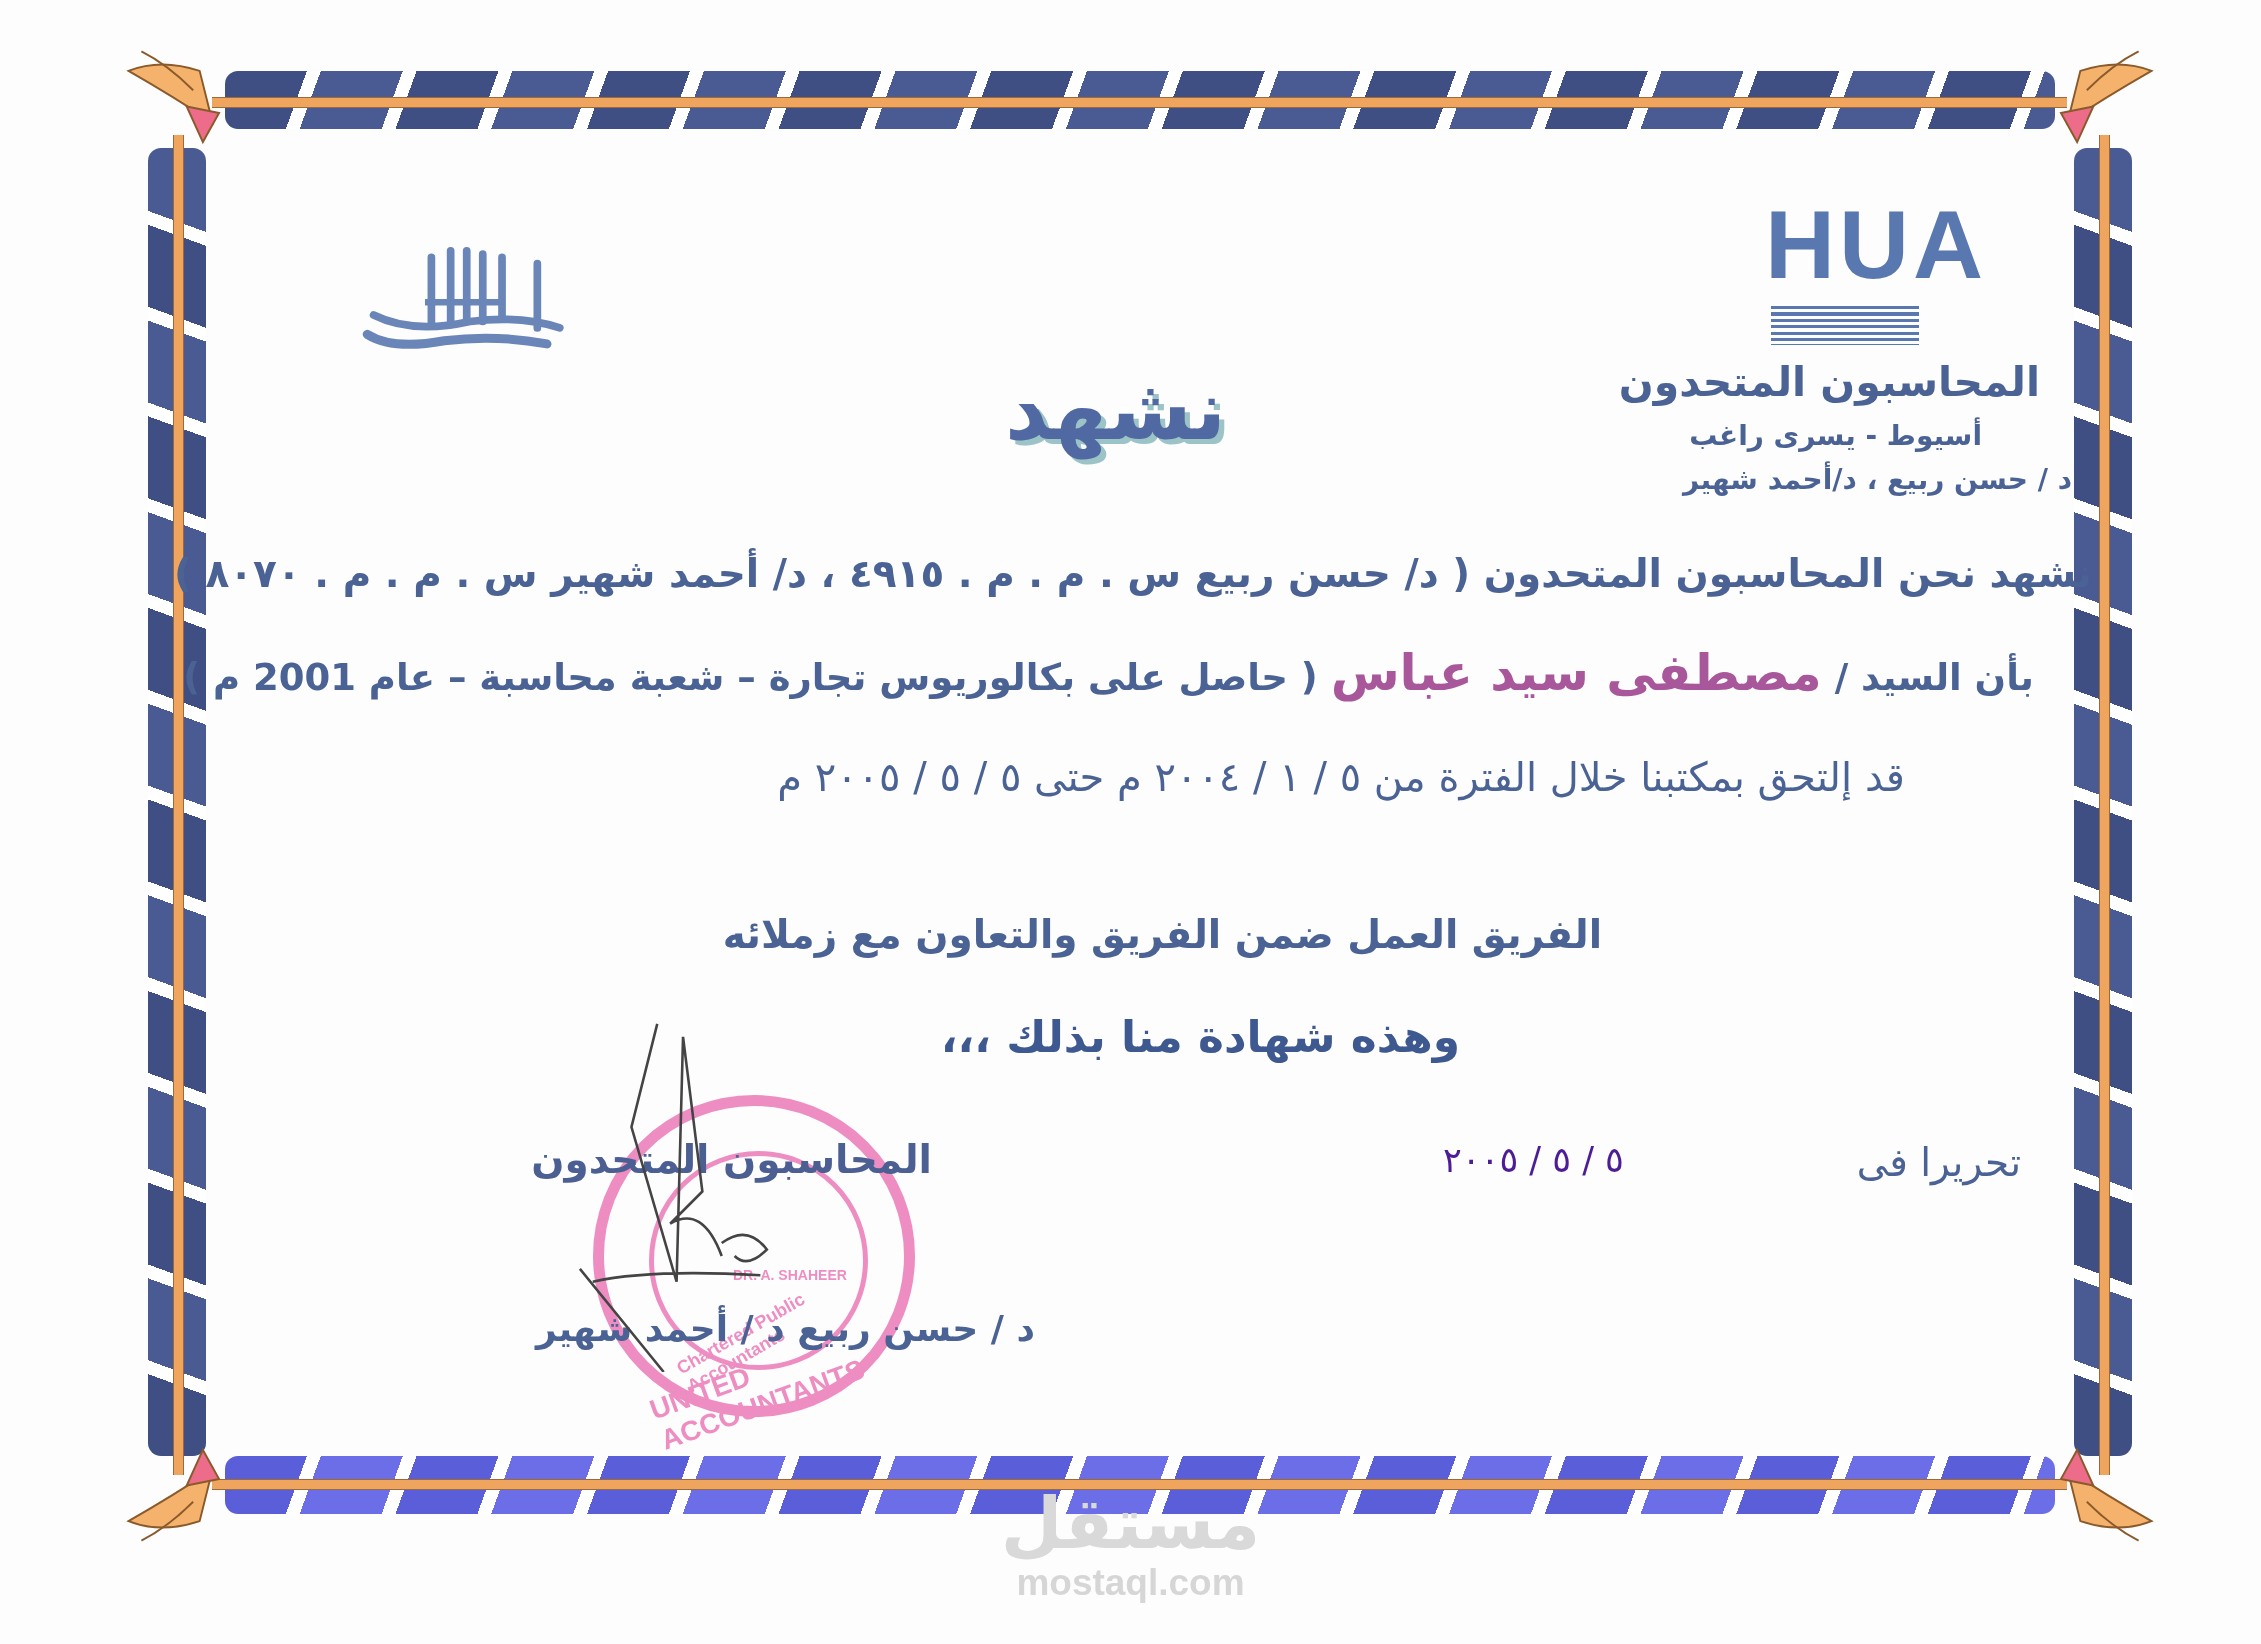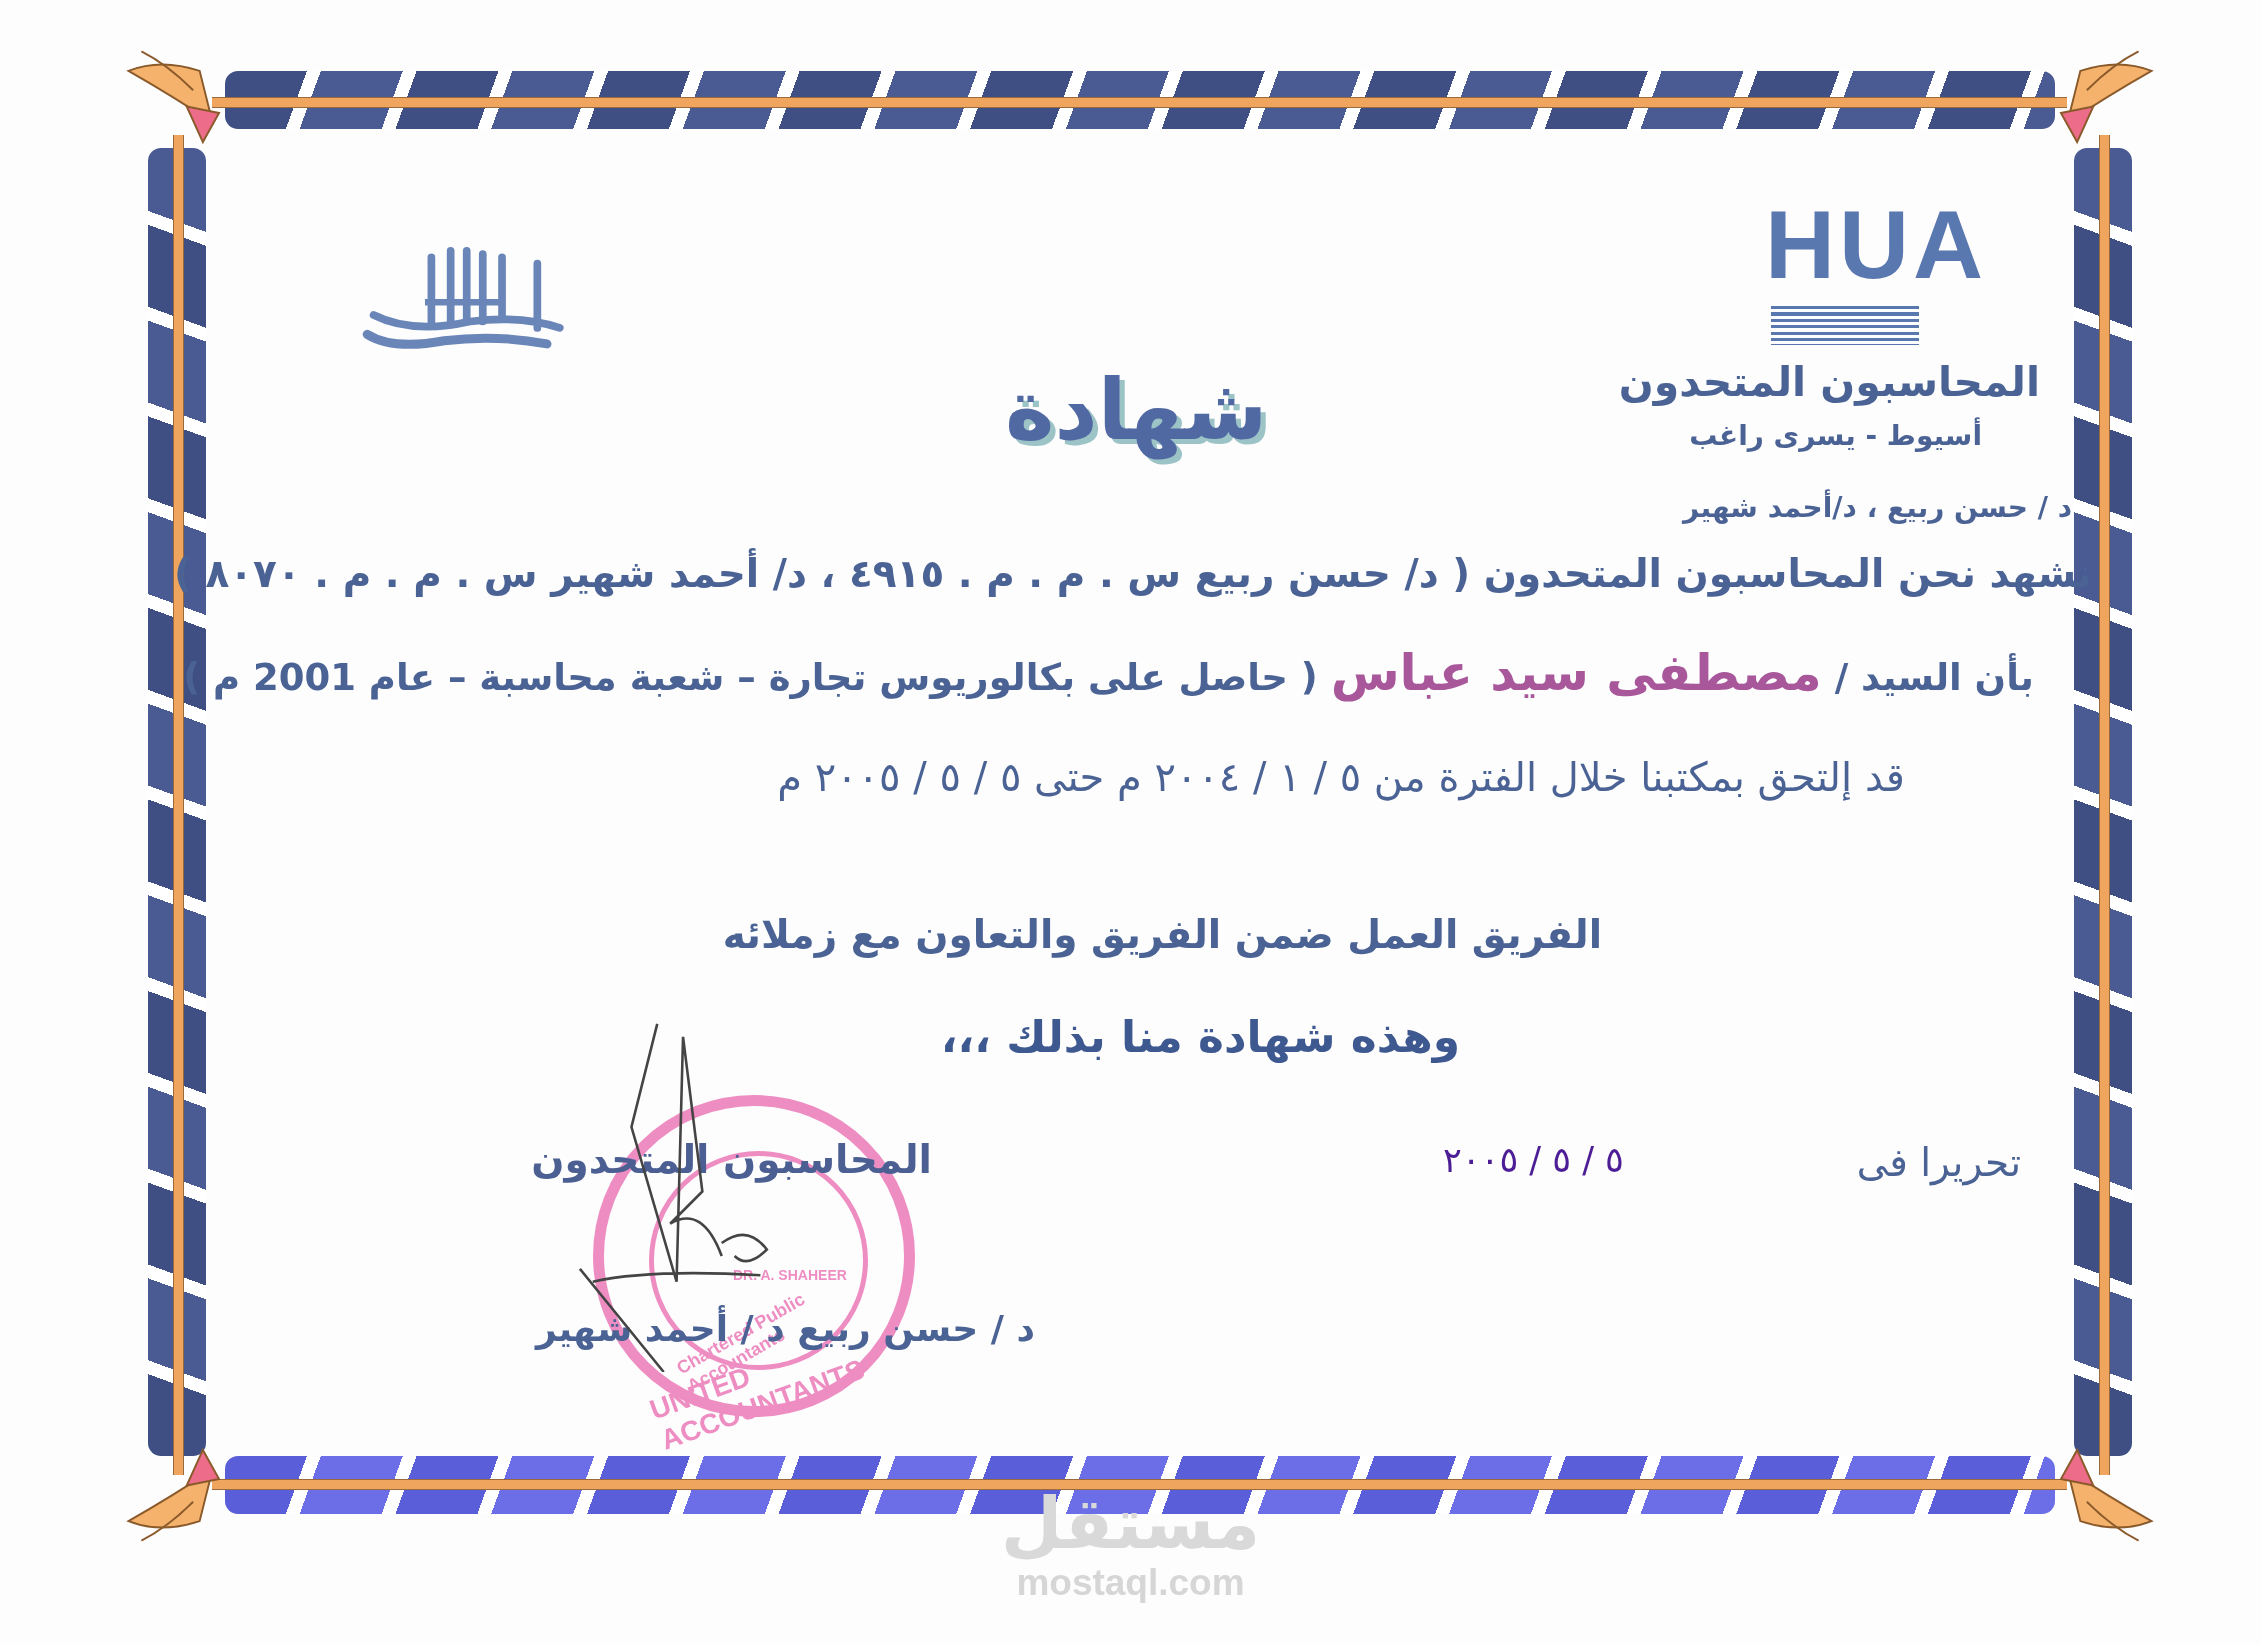--- a/index.html
+++ b/index.html
@@ -71,30 +71,30 @@
     </svg>
   </div>
 
   <div class="logo">
     <div class="logo-letters">HUA</div>
     <div class="logo-lines"></div>
   </div>
 
   <div class="ar" style="right:245px; top:358px; font-size:41px;">المحاسبون المتحدون</div>
   <div class="ar" style="right:303px; top:419px; font-size:28px;">أسيوط - يسرى راغب</div>
-  <div class="ar" style="right:213px; top:463px; font-size:28px;margin-top:28px;">د / حسن ربيع ، د/أحمد شهير</div>
+  <div class="ar" style="right:213px; top:463px; font-size:28px;">د / حسن ربيع ، د/أحمد شهير</div>
 
   <svg class="basmala" viewBox="0 0 340 190">
     <path d="M20 150 Q60 175 140 160 Q220 150 300 165" fill="none" stroke="#6a86b8" stroke-width="14" stroke-linecap="round"></path>
     <path d="M30 120 Q90 150 180 130 Q260 120 320 140" fill="none" stroke="#6a86b8" stroke-width="12" stroke-linecap="round"></path>
     <path d="M120 30 V135 M150 20 V135 M175 20 V130 M200 25 V130 M230 30 V125 M285 40 V140" stroke="#6a86b8" stroke-width="12" stroke-linecap="round"></path>
     <path d="M110 100 H230" stroke="#6a86b8" stroke-width="10"></path>
   </svg>
 
-  <div class="ar title">شهادة</div>
+  <div class="ar title">نشهد</div>
 
   <div class="ar" style="right:193px; top:551px; font-size:39px;">نشهد نحن المحاسبون المتحدون ( د/ حسن ربيع  س . م . م . ٤٩١٥ ، د/ أحمد شهير  س . م . م . ٨٠٧٠ )</div>
 
   <div class="ar" style="right:251px; top:644px; font-size:37px;">
     <span>بأن السيد /</span>
     <span> </span>
     <span class="name-highlight">مصطفى سيد عباس</span>
     <span> </span>
     <span>( حاصل على بكالوريوس تجارة – شعبة محاسبة – عام 2001 م )</span>
   </div>

